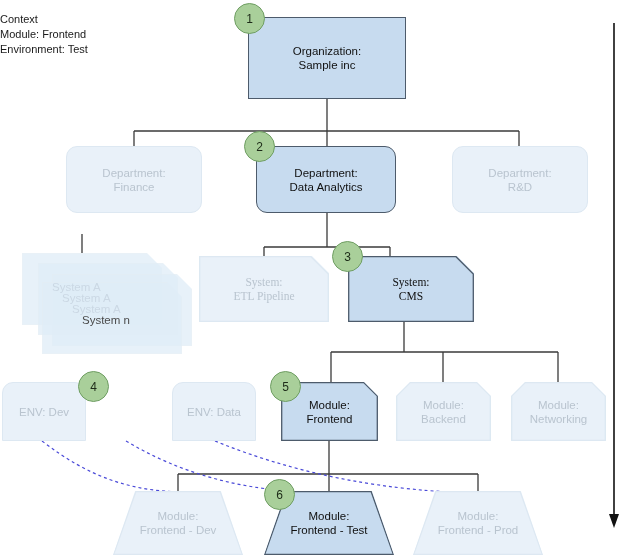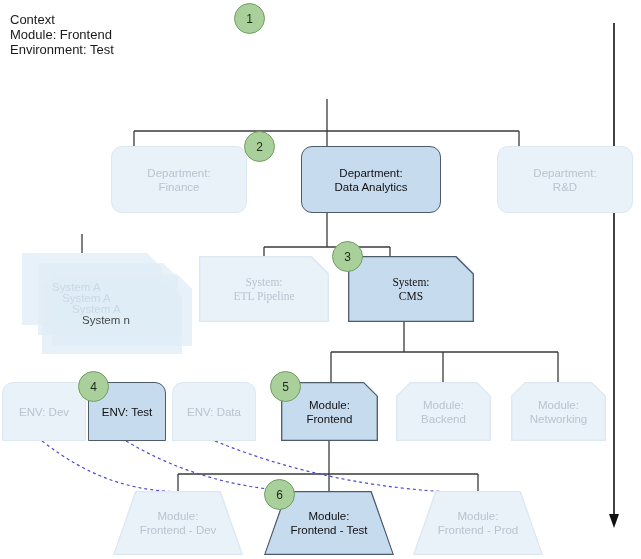--- a/index.html
+++ b/index.html
@@ -19,23 +19,23 @@
   }
   #edges {
     position: absolute;
     left: 0; top: 0;
     width: 641px;
     height: 559px;
     pointer-events: none;
   }
   .ctx {
     position: absolute;
-    left: 10px;
+    left: 0;
     top: 12px;
-    font-size: 13px;
+    font-size: 11px;
     line-height: 15px;
     color: #1a1a1a;
     white-space: pre;
   }
   .node {
     position: absolute;
     box-sizing: border-box;
     display: flex;
     align-items: center;
     justify-content: center;
@@ -54,21 +54,20 @@
   .shp-rect {
     border: 1.3px solid #4d5b6b;
     background: #c7dbef;
   }
 
   
   .shp-round {
     border: 1.3px solid #4d5b6b;
     background: #c7dbef;
     border-radius: 11px;
-    margin-left: 45px;
   }
   .shp-round.faded {
     border-color: #dde8f2;
     background: #e9f1f9;
   }
 
   
   .shp-envbox {
     border: 1.3px solid #4d5b6b;
     background: #c7dbef;
@@ -187,20 +186,24 @@
       <path d="M126 441 C 200 485, 270 492, 329 493"></path>
       <path d="M215 441 C 320 484, 420 492, 478 493"></path>
     </g>
 
     <g stroke="#111111" stroke-width="1.6" fill="#111111">
       <path d="M614 23 L614 518"></path>
       <path d="M609 514 L614 528 L619 514 Z" stroke="none"></path>
     </g>
   </svg>
 
+  <div class="node shp-rect active" style="left:248px; top:17px; width:158px; height:82px;">
+    <span class="inner lbl">Organization:
+Sample inc</span>
+  </div>
   <div class="badge" style="left:234px; top:3px;">1</div>
 
   <div class="node shp-round faded" style="left:66px; top:146px; width:136px; height:67px;">
     <span class="inner lbl">Department:
 Finance</span>
   </div>
 
   <div class="node shp-round active" style="left:256px; top:146px; width:140px; height:67px;">
     <span class="inner lbl">Department:
 Data Analytics</span>
@@ -235,23 +238,20 @@
     </svg>
     <span class="inner lbl">System:
 CMS</span>
   </div>
   <div class="badge" style="left:332px; top:241px;">3</div>
 
   <div class="node shp-envbox faded" style="left:2px; top:382px; width:84px; height:59px;">
     <span class="inner lbl">ENV: Dev</span>
   </div>
 
-  <div class="node shp-envbox active" style="left:88px; top:382px; width:78px; height:59px;">
-    <span class="inner lbl">ENV: Test</span>
-  </div>
   <div class="badge" style="left:78px; top:371px;">4</div>
 
   <div class="node shp-envbox faded" style="left:172px; top:382px; width:84px; height:59px;">
     <span class="inner lbl">ENV: Data</span>
   </div>
 
   <div class="node shp-mod active" style="left:281px; top:382px; width:97px; height:59px;">
     <svg class="outline" viewBox="0 0 97 59" preserveAspectRatio="none" style="position:absolute;inset:0;">
       <path d="M14 0.7 L83 0.7 L96.3 14 L96.3 58.3 L0.7 58.3 L0.7 14 Z" fill="none" stroke="#4d5b6b" stroke-width="1.3"></path>
     </svg>

